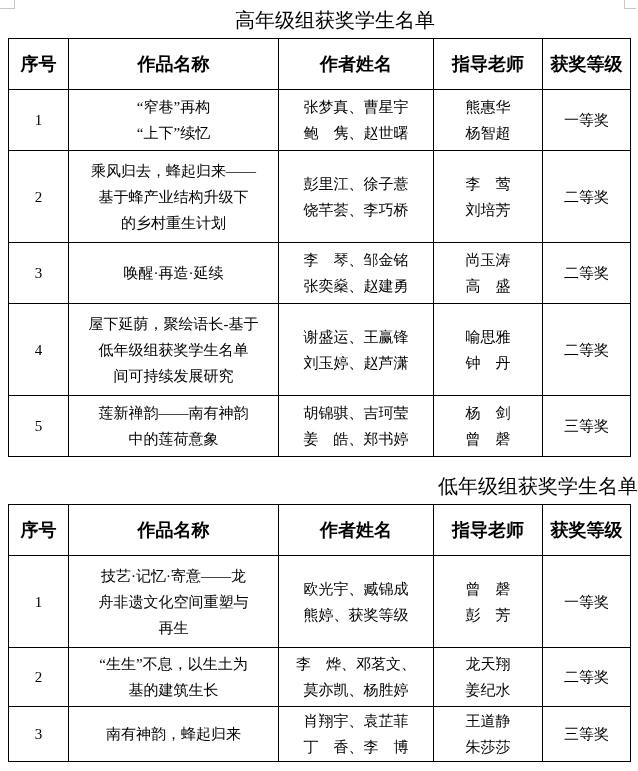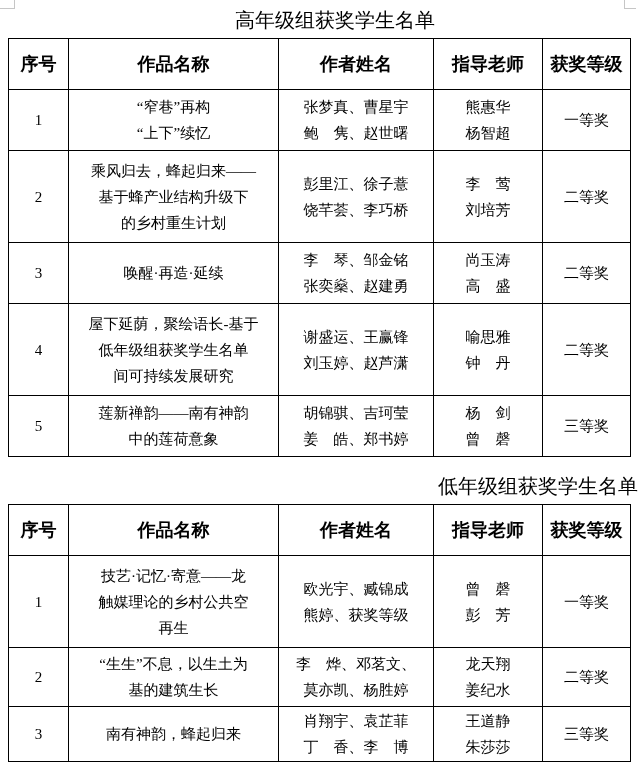--- a/index.html
+++ b/index.html
@@ -172,21 +172,21 @@
       <th>作品名称</th>
       <th>作者姓名</th>
       <th>指导老师</th>
       <th>获奖等级</th>
     </tr>
   </thead>
   <tbody>
     <tr class="h93">
       <td>1</td>
       <td>技艺·记忆·寄意——龙
-触媒理论的乡村公共空
+舟非遗文化空间重塑与
 再生</td>
       <td>欧光宇、臧锦成
 熊婷、获奖等级</td>
       <td>曾　磬
 彭　芳</td>
       <td>一等奖</td>
     </tr>
     <tr class="h60">
       <td>2</td>
       <td>“生生”不息，以生土为

